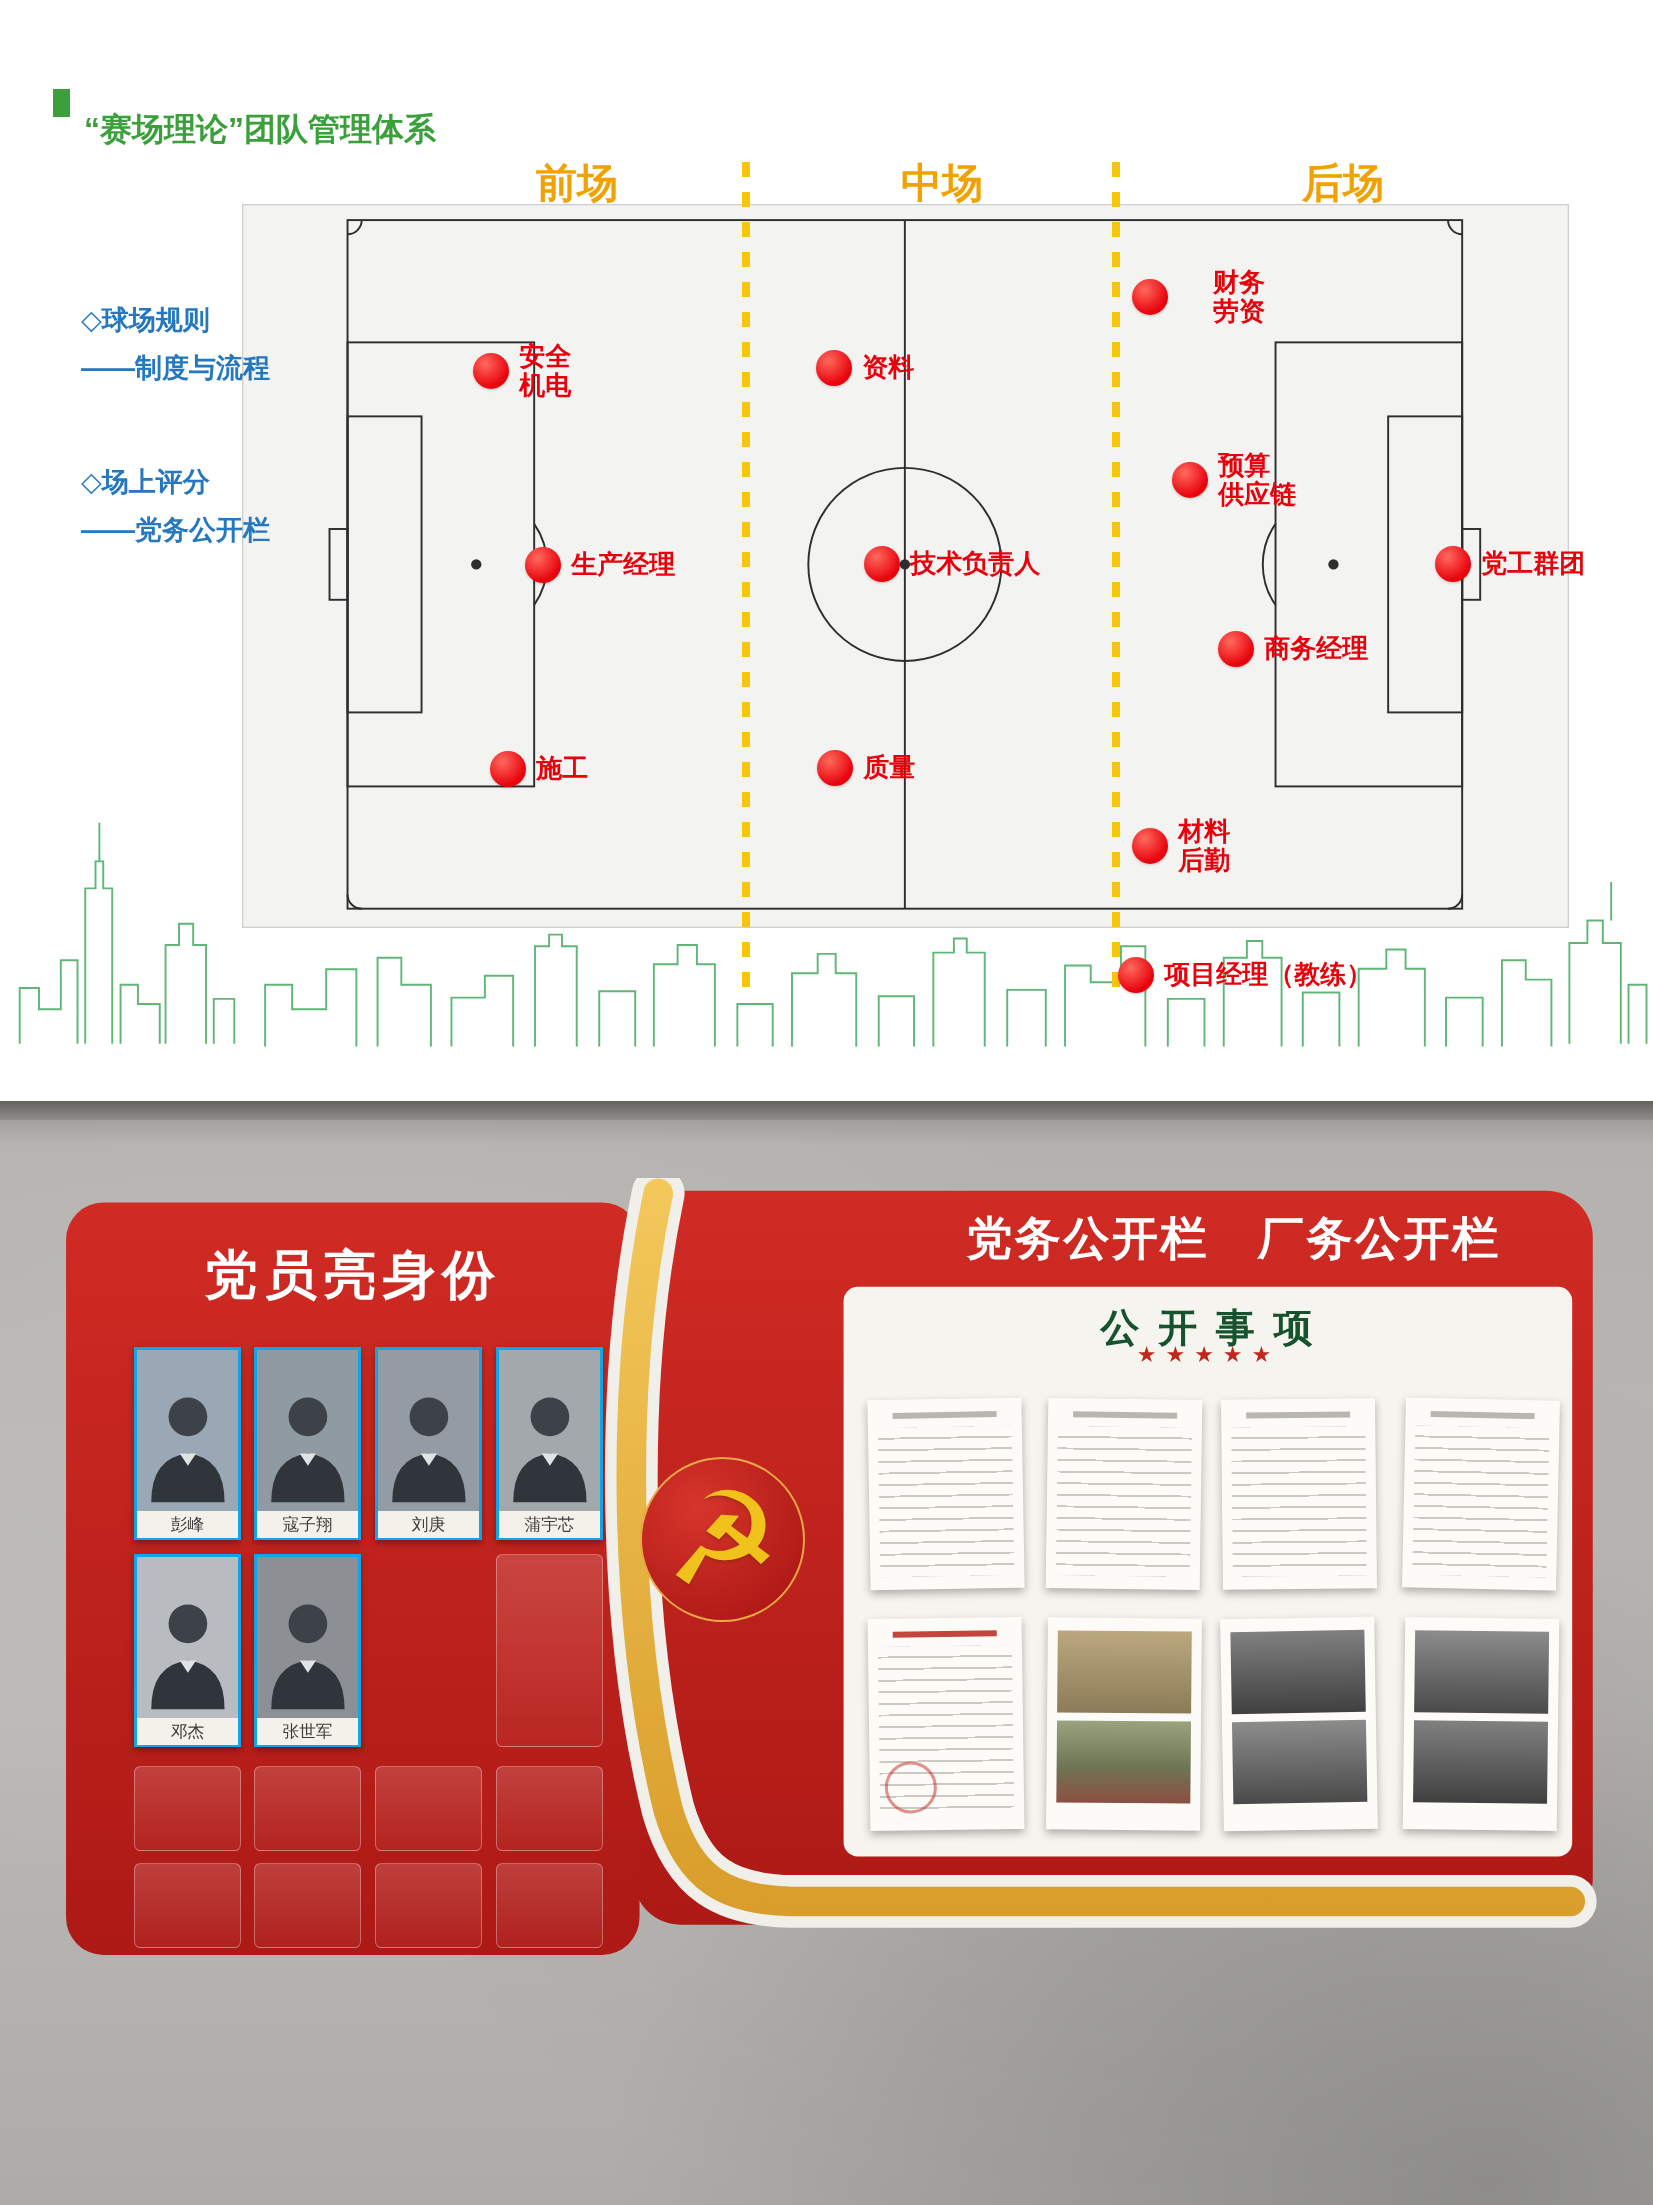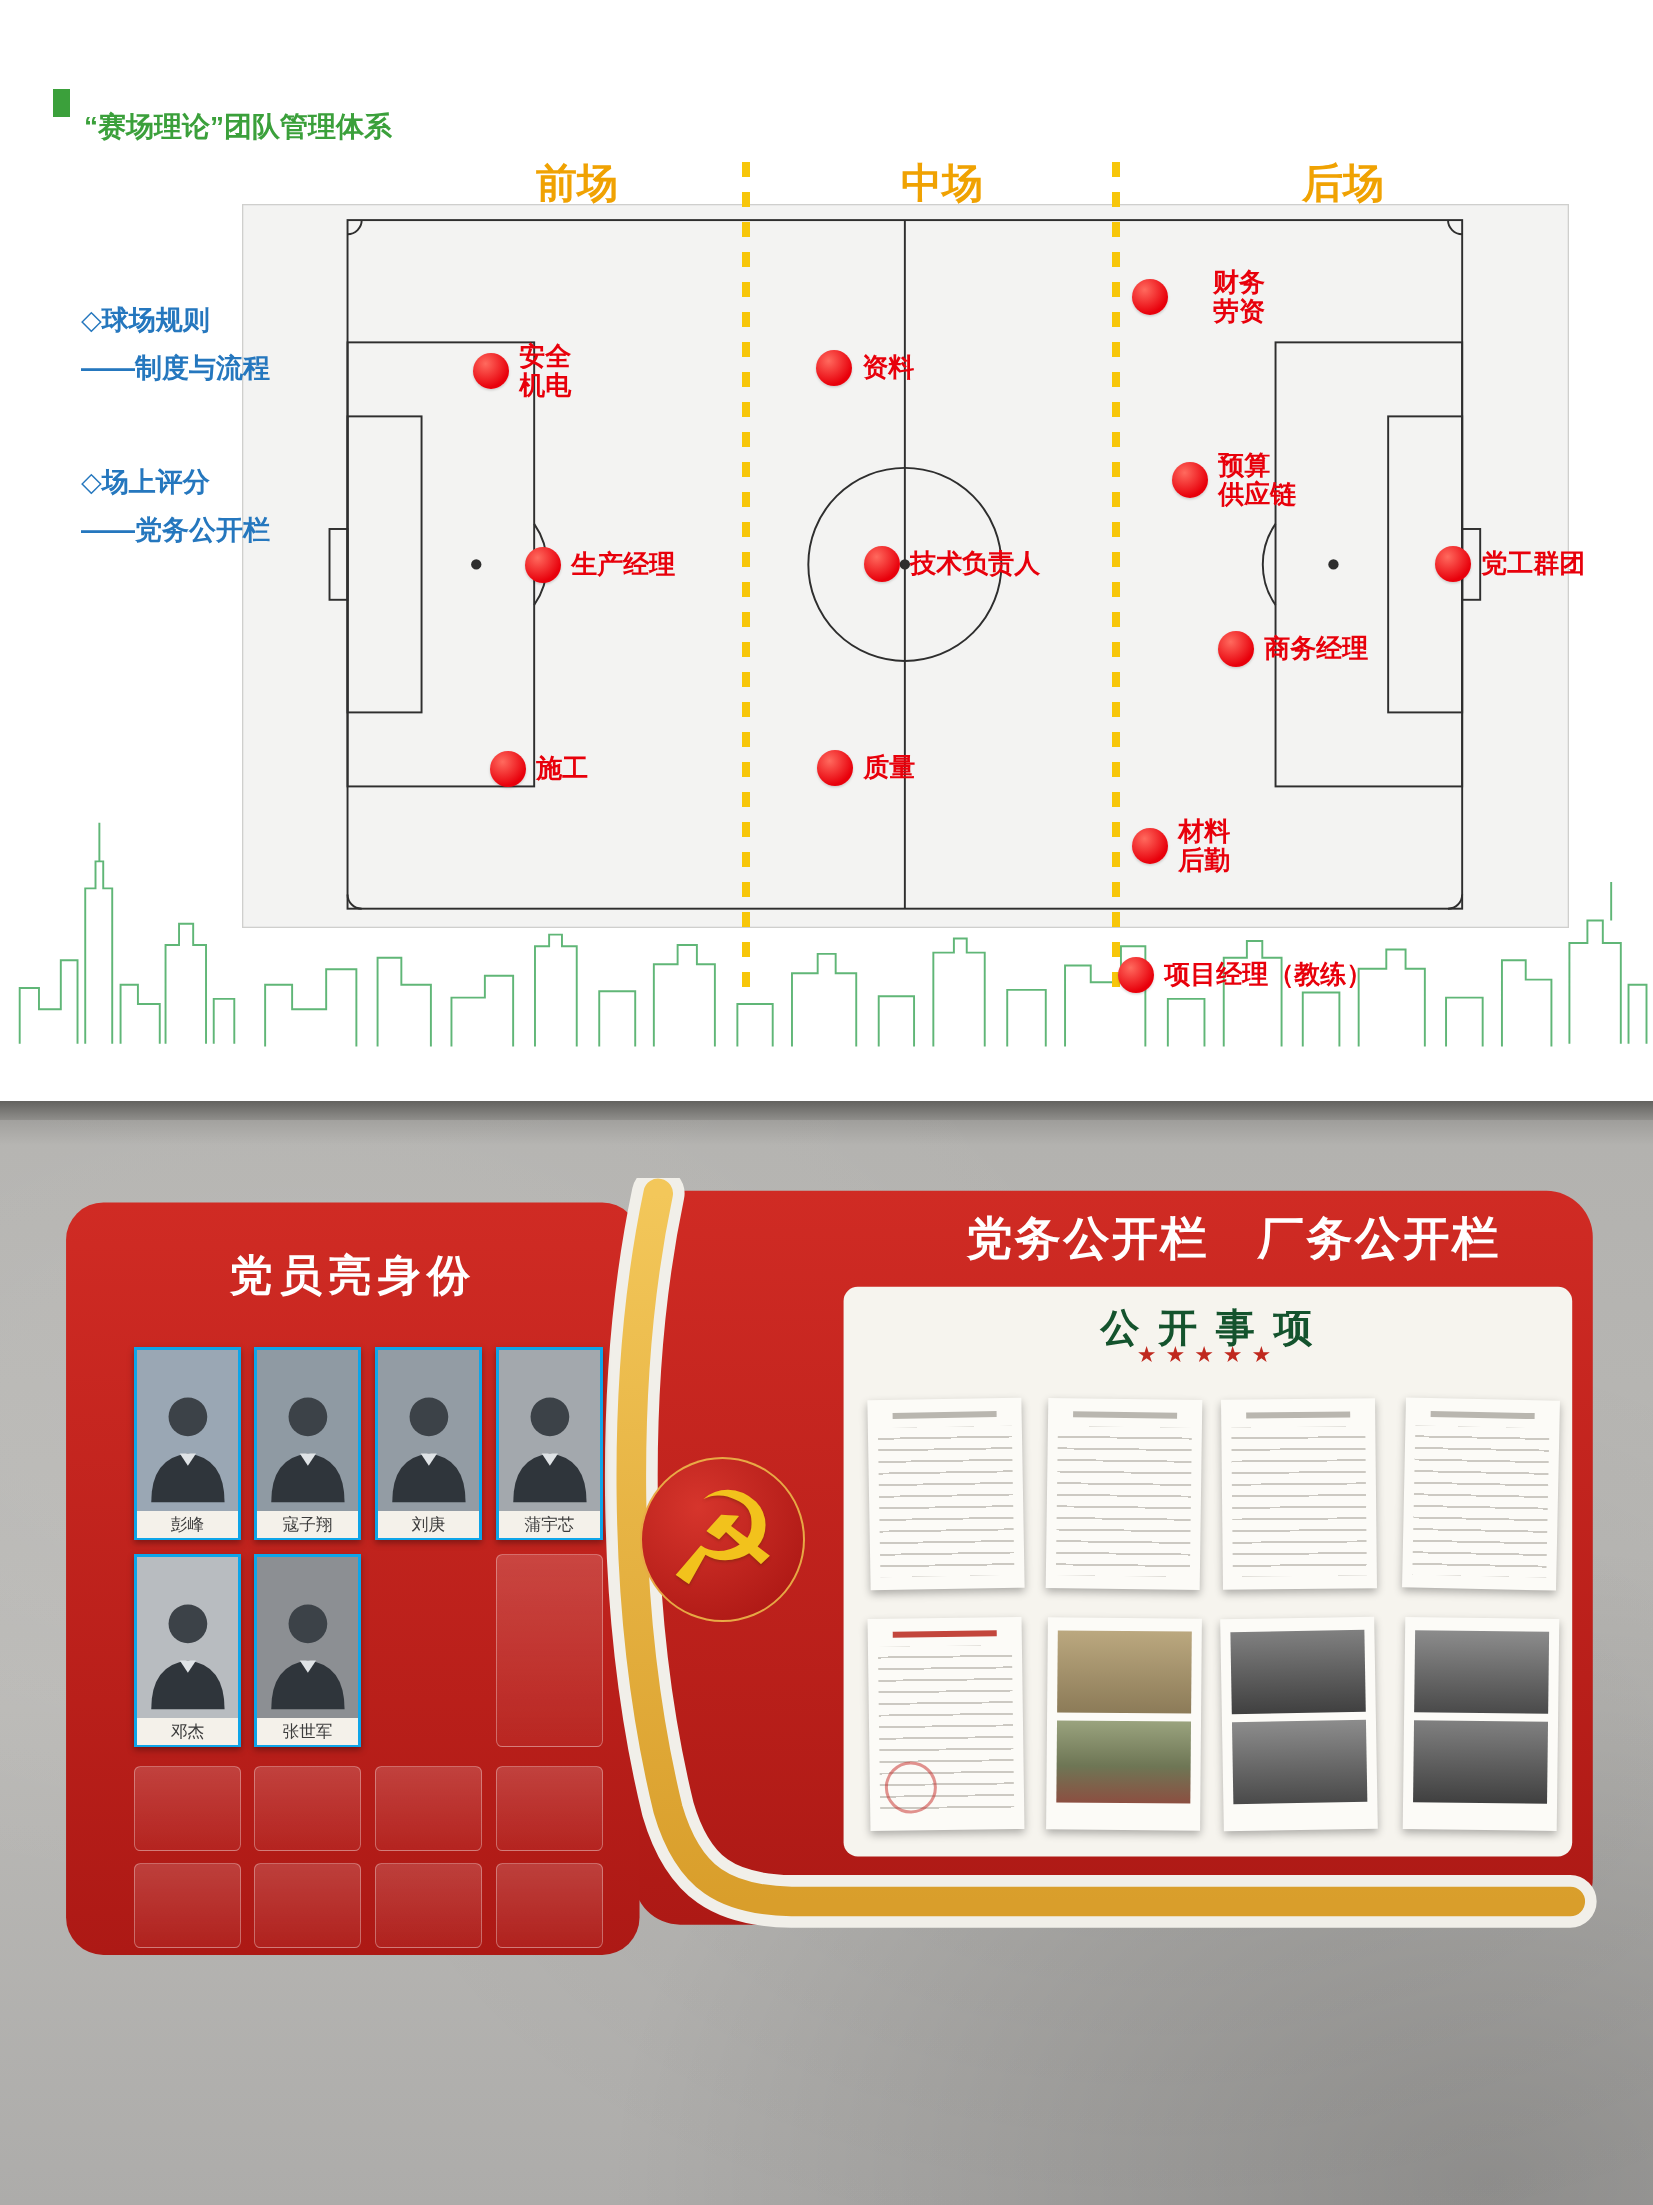--- a/index.html
+++ b/index.html
@@ -1,21 +1,21 @@
 <!DOCTYPE html>
 <html style="font-size:10.3px"><head>
 <meta charset="utf-8">
 <style>
   html,body{margin:0;padding:0;background:#ffffff;}
   .page{position:relative;width:1654px;height:2205px;background:#ffffff;overflow:hidden;
         font-family:"Liberation Sans","DejaVu Sans",sans-serif;}
 
   
   .title-accent{position:absolute;left:53px;top:89px;width:16.7px;height:28px;background:#3ba03b;}
-  .slide-title{position:absolute;left:84px;top:108px;margin:0;font-size:28px;font-weight:bold;color:#3ba03b;}
+  .slide-title{position:absolute;left:84px;top:108px;margin:0;font-size:32px;font-weight:bold;color:#3ba03b;}
   .zone{position:absolute;top:156px;font-size:41px;font-weight:bold;color:#f0a202;transform:translateX(-50%);z-index:6;}
   .legend{position:absolute;left:81px;color:#2577be;font-weight:bold;font-size:27px;line-height:48px;z-index:6;}
   .legend div{white-space:nowrap;}
 
   .skyline{position:absolute;left:0;top:792px;width:1654px;height:257px;z-index:1;}
   .field{position:absolute;left:242px;top:204px;width:1327px;height:724px;z-index:2;}
 
   .divider{position:absolute;top:162px;width:8.4px;height:827px;z-index:3;
      background:repeating-linear-gradient(180deg,#f7c60a 0 15.4px,transparent 15.4px 30px);}
 
@@ -33,21 +33,21 @@
        radial-gradient(ellipse at 90% 98%,rgba(0,0,0,.18),transparent 42%),
        linear-gradient(180deg,#8f8e8b 0,#b3b2af 4%,#bab9b6 55%,#adacaa 100%);}
   .wall-top-edge{position:absolute;left:0;top:1101px;width:1654px;height:19.3px;
      background:linear-gradient(180deg,#63625f,#8f8e8b);}
 
   .board-art{position:absolute;left:51px;top:1178px;width:1571px;height:811px;z-index:2;}
 
   .board-header{position:absolute;left:895px;top:1209px;width:677px;height:59px;line-height:59px;
      text-align:center;font-size:46px;font-weight:bold;color:#ffffff;letter-spacing:2.6px;z-index:4;white-space:nowrap;}
   .left-title{position:absolute;left:66px;top:1244px;width:574px;height:62px;line-height:62px;
-     text-align:center;font-size:43px;font-weight:bold;color:#ffffff;letter-spacing:6.4px;z-index:4;}
+     text-align:center;font-size:53px;font-weight:bold;color:#ffffff;letter-spacing:6.4px;z-index:4;}
   .docs-title{position:absolute;left:844px;top:1293px;width:729px;height:45px;line-height:45px;
      text-align:center;font-size:39px;font-weight:bold;color:#14532d;letter-spacing:3.9px;z-index:4;margin-top:12px;}
   .docs-stars{position:absolute;left:844px;top:1341px;width:729px;height:28px;line-height:28px;
      text-align:center;font-size:22px;color:#c0281e;letter-spacing:9px;z-index:4;}
 
   .emblem{position:absolute;left:640px;top:1457px;width:161px;height:161px;border-radius:50%;z-index:4;
      background:radial-gradient(circle at 35% 30%,#d6352c,#b01a16 78%);
      border:2.6px solid rgba(240,193,76,.85);
      display:flex;align-items:center;justify-content:center;}
   .emblem span{font-family:"DejaVu Sans",sans-serif;font-size:129px;line-height:1;color:#f2c21c;

